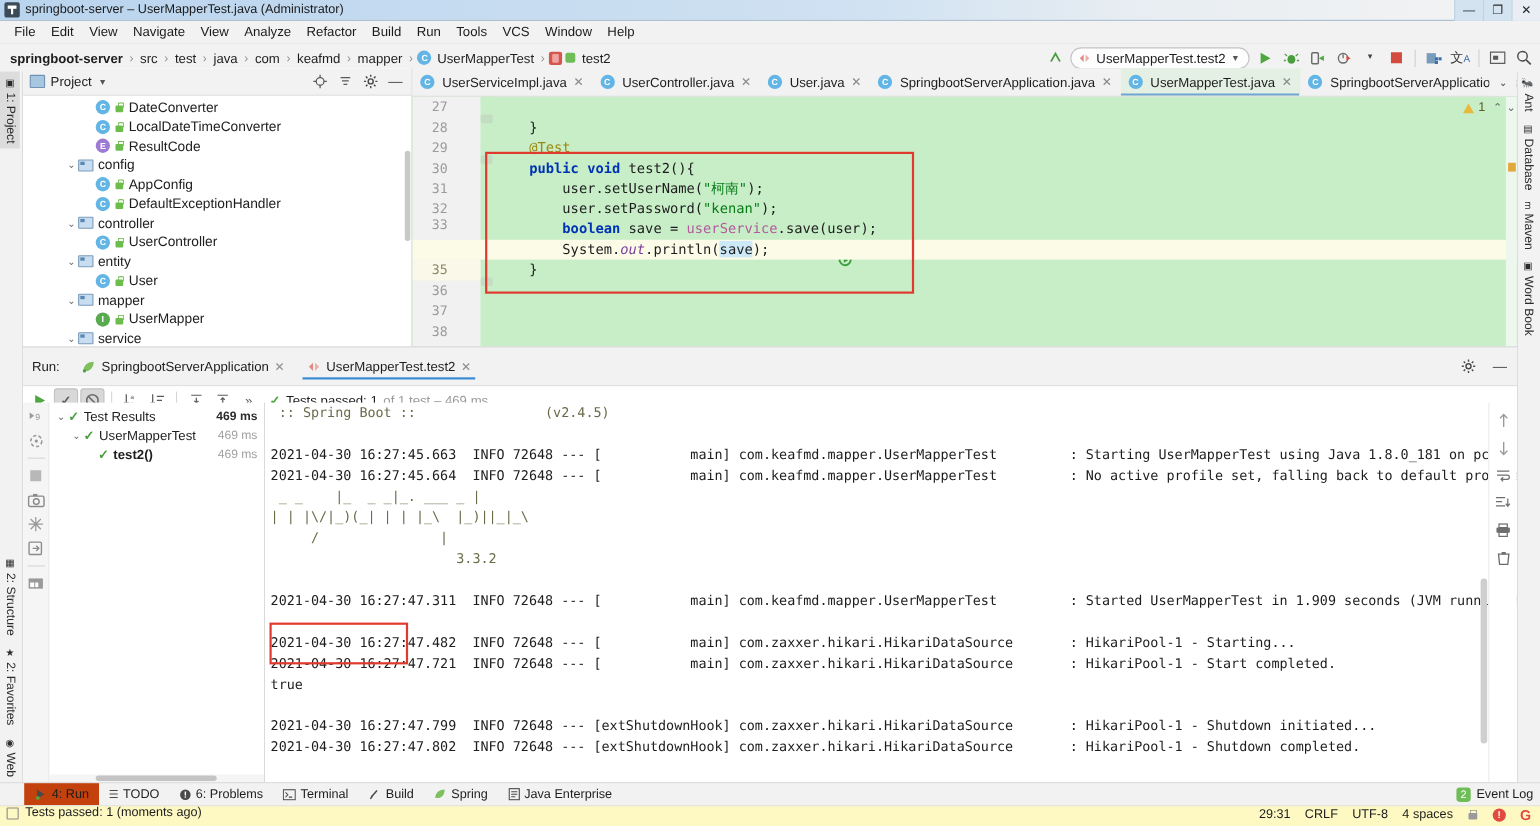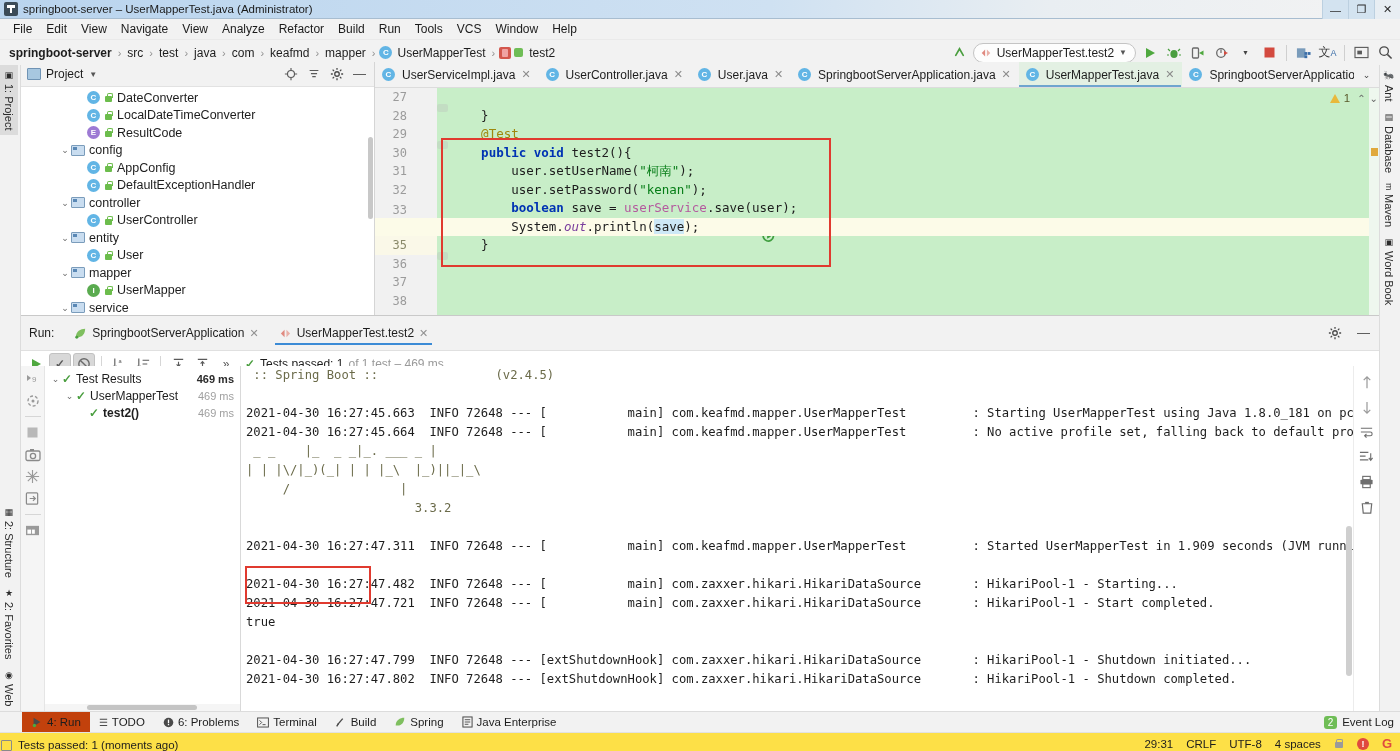--- a/index.html
+++ b/index.html
@@ -325,22 +325,22 @@
   .bb-item.active { background: #c2410c; }
   .bb-right { position: absolute; right: 6px; display: flex; align-items: center; gap: 5px; font-size: 11.5px; }
   .badge {
     background: #6fbd56; color: #fff; border-radius: 3px; padding: 0 4px;
     font-size: 10px; line-height: 13px; display: inline-block;
   }
 
   
   .status-bar {
     position: absolute; left: 0; right: 0; bottom: 0; height: 19px;
-    background: #fde047; display: flex; align-items: flex-end;
-    border-top: 1px solid #e2e2e2; font-size: 11.5px; padding-left: 1px;
+    background: #fef9c3; display: flex; align-items: flex-start;
+    border-top: 1px solid #e2e2e2; font-size: 11.5px; padding-left: 6px;
   }
   .sb-left { display: flex; align-items: center; gap: 6px; }
   .sb-ico {
     width: 11px; height: 11px; border: 1px solid #8a8a8a; border-radius: 1px; display: inline-block;
   }
   .sb-right { position: absolute; right: 8px; display: flex; align-items: center; gap: 13px; }
   .sb-lock {
     width: 10px; height: 11px; position: relative; display: inline-block;
   }
   .sb-lock::before { content:""; position:absolute; left:1px; top:4px; width:8px; height:6px; background:#9a9a9a; border-radius:1px; }
@@ -670,21 +670,21 @@
   <div class="editor">
     <div class="gutter">
       <div class="gutter-hl" style="top:148px;"></div>
       <div id="line-numbers">
           <div class="ln" style="top: 0px;">27</div>
           <div class="ln" style="top: 18.5px;">28</div>
           <div class="ln" style="top: 37px;">29</div>
           <div class="ln" style="top: 55.5px;">30</div>
           <div class="ln" style="top: 74px;">31</div>
           <div class="ln" style="top: 92.5px;">32</div>
-          <div class="ln" style="top: 113px;">33</div>
+          <div class="ln" style="top: 107px;">33</div>
           <div class="ln" style="top: 129.5px;">34</div>
           <div class="ln cur" style="top: 148px;">35</div>
           <div class="ln" style="top: 166.5px;">36</div>
           <div class="ln" style="top: 185px;">37</div>
           <div class="ln" style="top: 203.5px;">38</div>
         </div>
     </div>
     <div class="gutter-strip">
       <div class="fold-marker" style="left:0px;top:16px;"></div>
       <div class="fold-marker" style="left:0px;top:53px;"></div>

